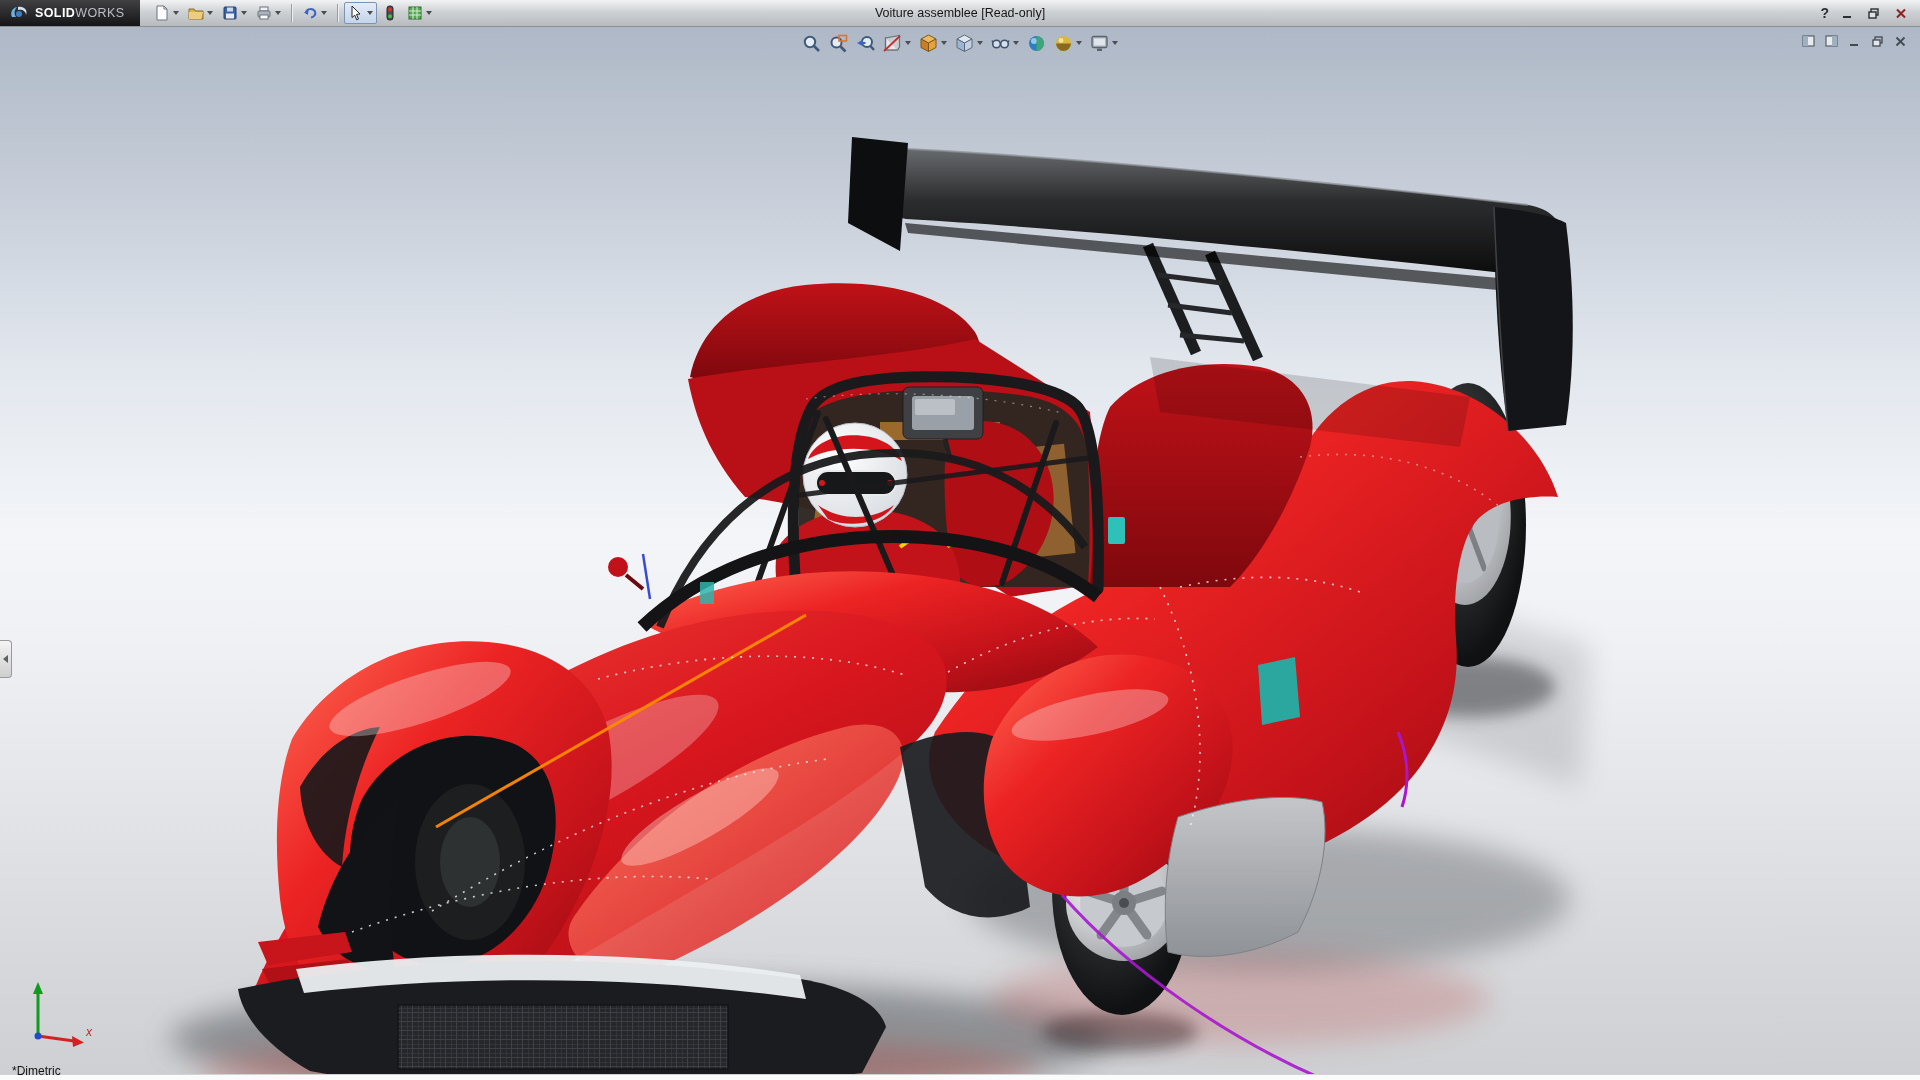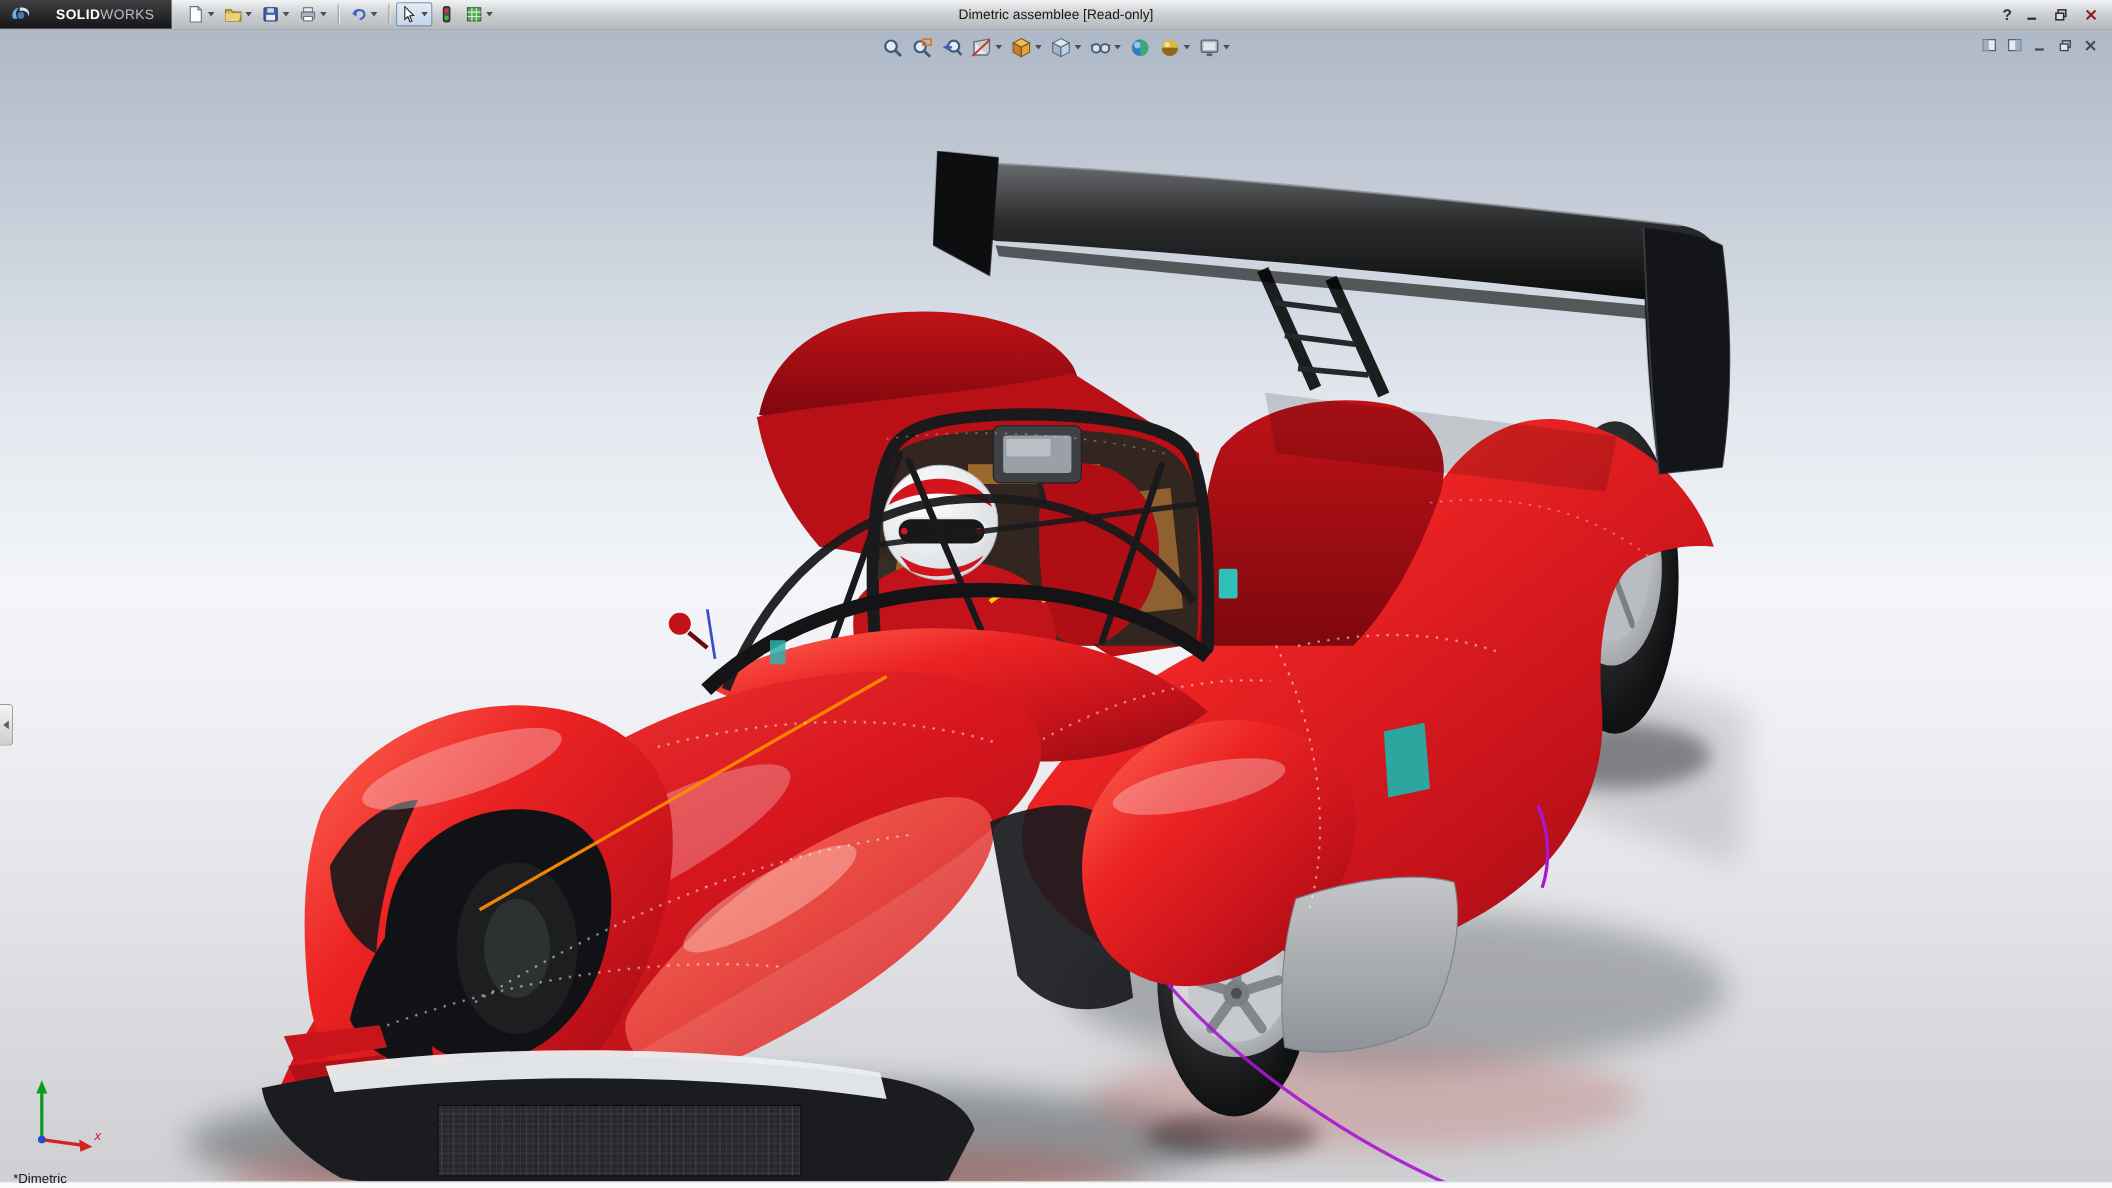--- a/index.html
+++ b/index.html
@@ -4,21 +4,21 @@
 <style>
   * { margin:0; padding:0; box-sizing:border-box; }
   html,body { width:1920px; height:1080px; overflow:hidden;
               font-family:"Liberation Sans", sans-serif; }
   .app { position:relative; width:1920px; height:1080px; background:#fff; }
 
   
   .titlebar { position:absolute; top:0; left:0; right:0; height:27px;
     background:linear-gradient(#f2f3f4, #cfd2d5 45%, #b7babe);
     border-bottom:1px solid #8e9194; display:flex; align-items:center; z-index:30; }
-  .brand { height:100%; display:flex; align-items:center; gap:22px; padding:0 16px 0 9px;
+  .brand { height:100%; display:flex; align-items:center; gap:6px; padding:0 16px 0 9px;
     background:linear-gradient(#404043,#151517); color:#fff;justify-content:space-between; }
   .brand-text { font-size:12.5px; letter-spacing:.4px; }
   .brand-bold { font-weight:bold; color:#ffffff; }
   .brand-light { font-weight:normal; color:#b9bdc4; }
   .tb-icons { display:flex; align-items:center; gap:1px; padding-left:10px; }
   .tb-btn { display:flex; align-items:center; height:22px; padding:0 3px;
     border:1px solid transparent; border-radius:2px; cursor:default; }
   .tb-btn.active { border-color:#7a94b8; background:linear-gradient(#e4ecf7,#c4d4ea); }
   .caret { width:0; height:0; border-left:3.5px solid transparent;
     border-right:3.5px solid transparent; border-top:4px solid #4a4d52; margin-left:3px; }
@@ -128,21 +128,21 @@
       </div>
       <div class="tb-btn">
         <svg width="16" height="16" viewBox="0 0 16 16">
           <rect x="2" y="2" width="12" height="12" fill="#57a857" stroke="#2e6b2e"></rect>
           <path d="M2 6 h12 M2 10 h12 M6 2 v12 M10 2 v12" stroke="#d9ecd9" stroke-width="1"></path>
         </svg>
           <span class="caret"></span>
       </div>
     </div>
 
-    <div class="title-center">Dimetric assemblee [Read-only]</div>
+    <div class="title-center">Voiture assemblee [Read-only]</div>
 
     <div class="win-controls">
       <span class="help-glyph">?</span>
       <span class="wc">
         <svg width="11" height="11" viewBox="0 0 11 11">
           <rect x="1" y="8" width="8" height="2" fill="#2c2e32"></rect>
         </svg>
       </span>
       <span class="wc">
         <svg width="12" height="11" viewBox="0 0 12 11">

